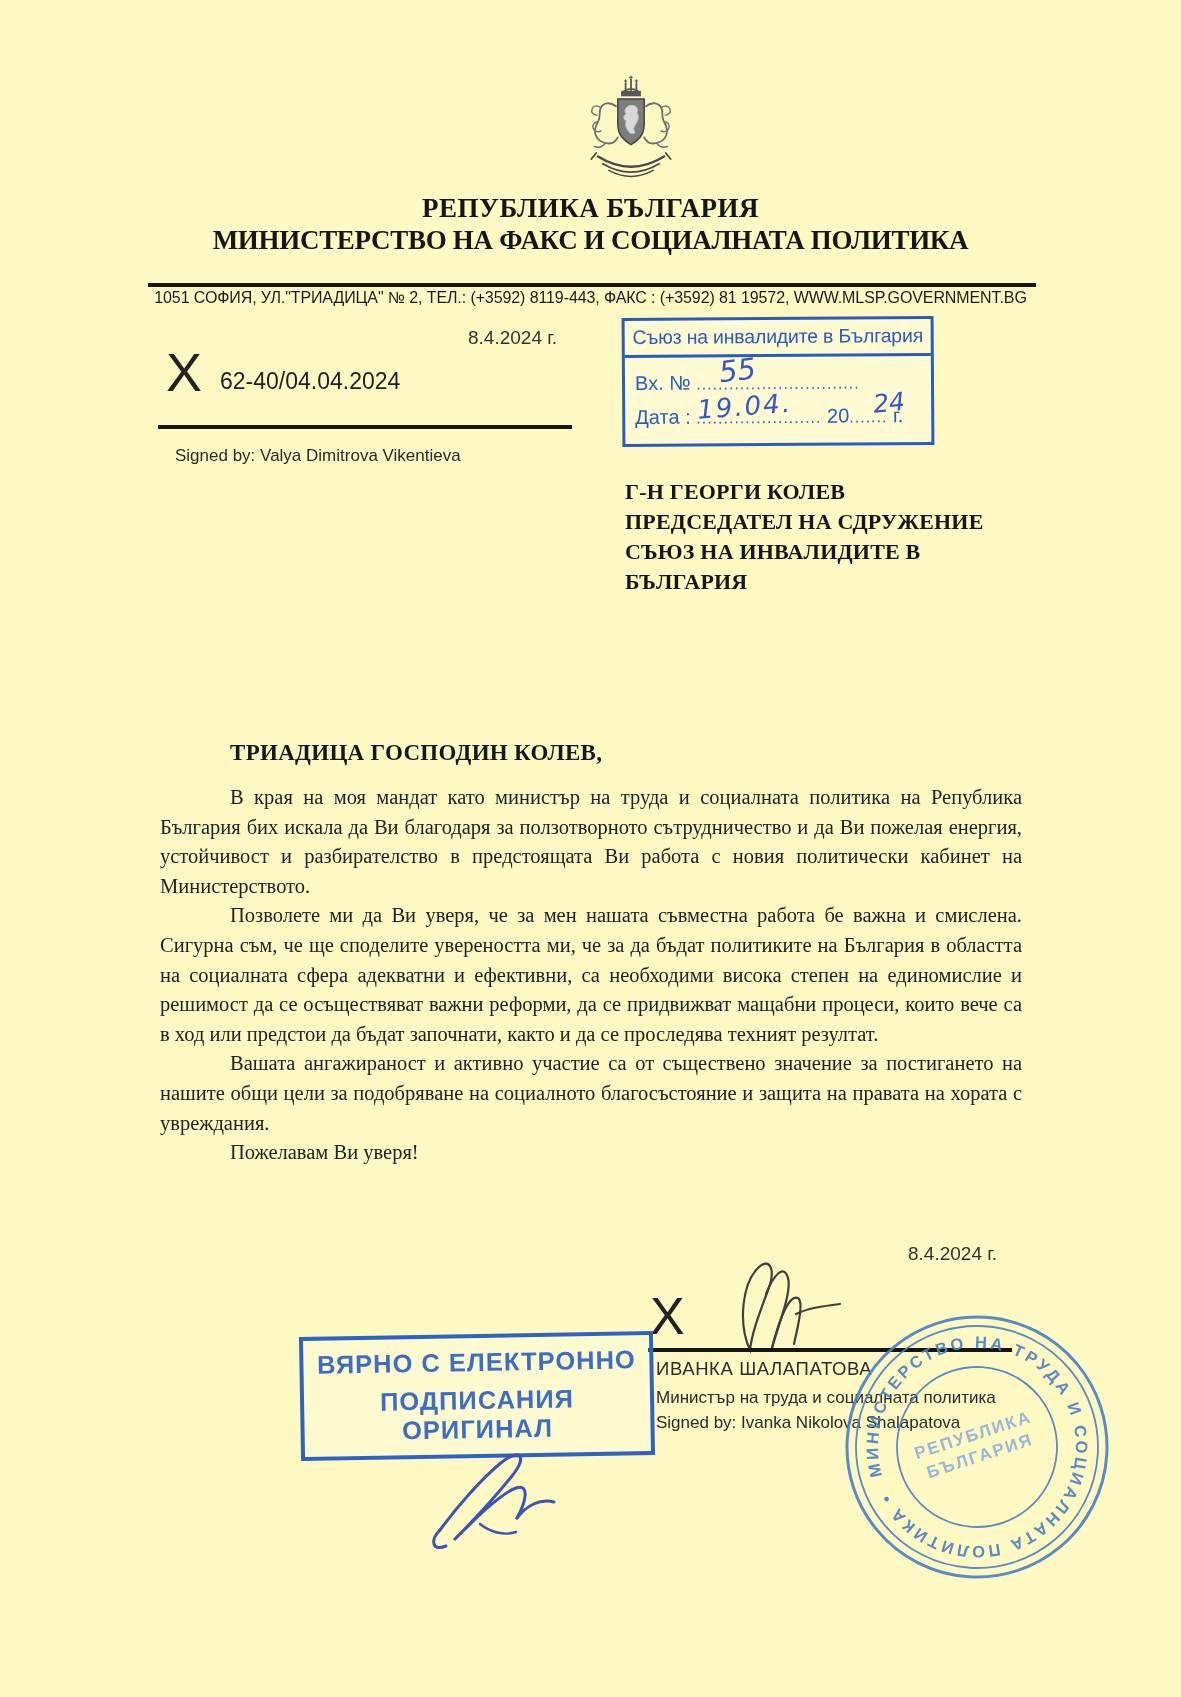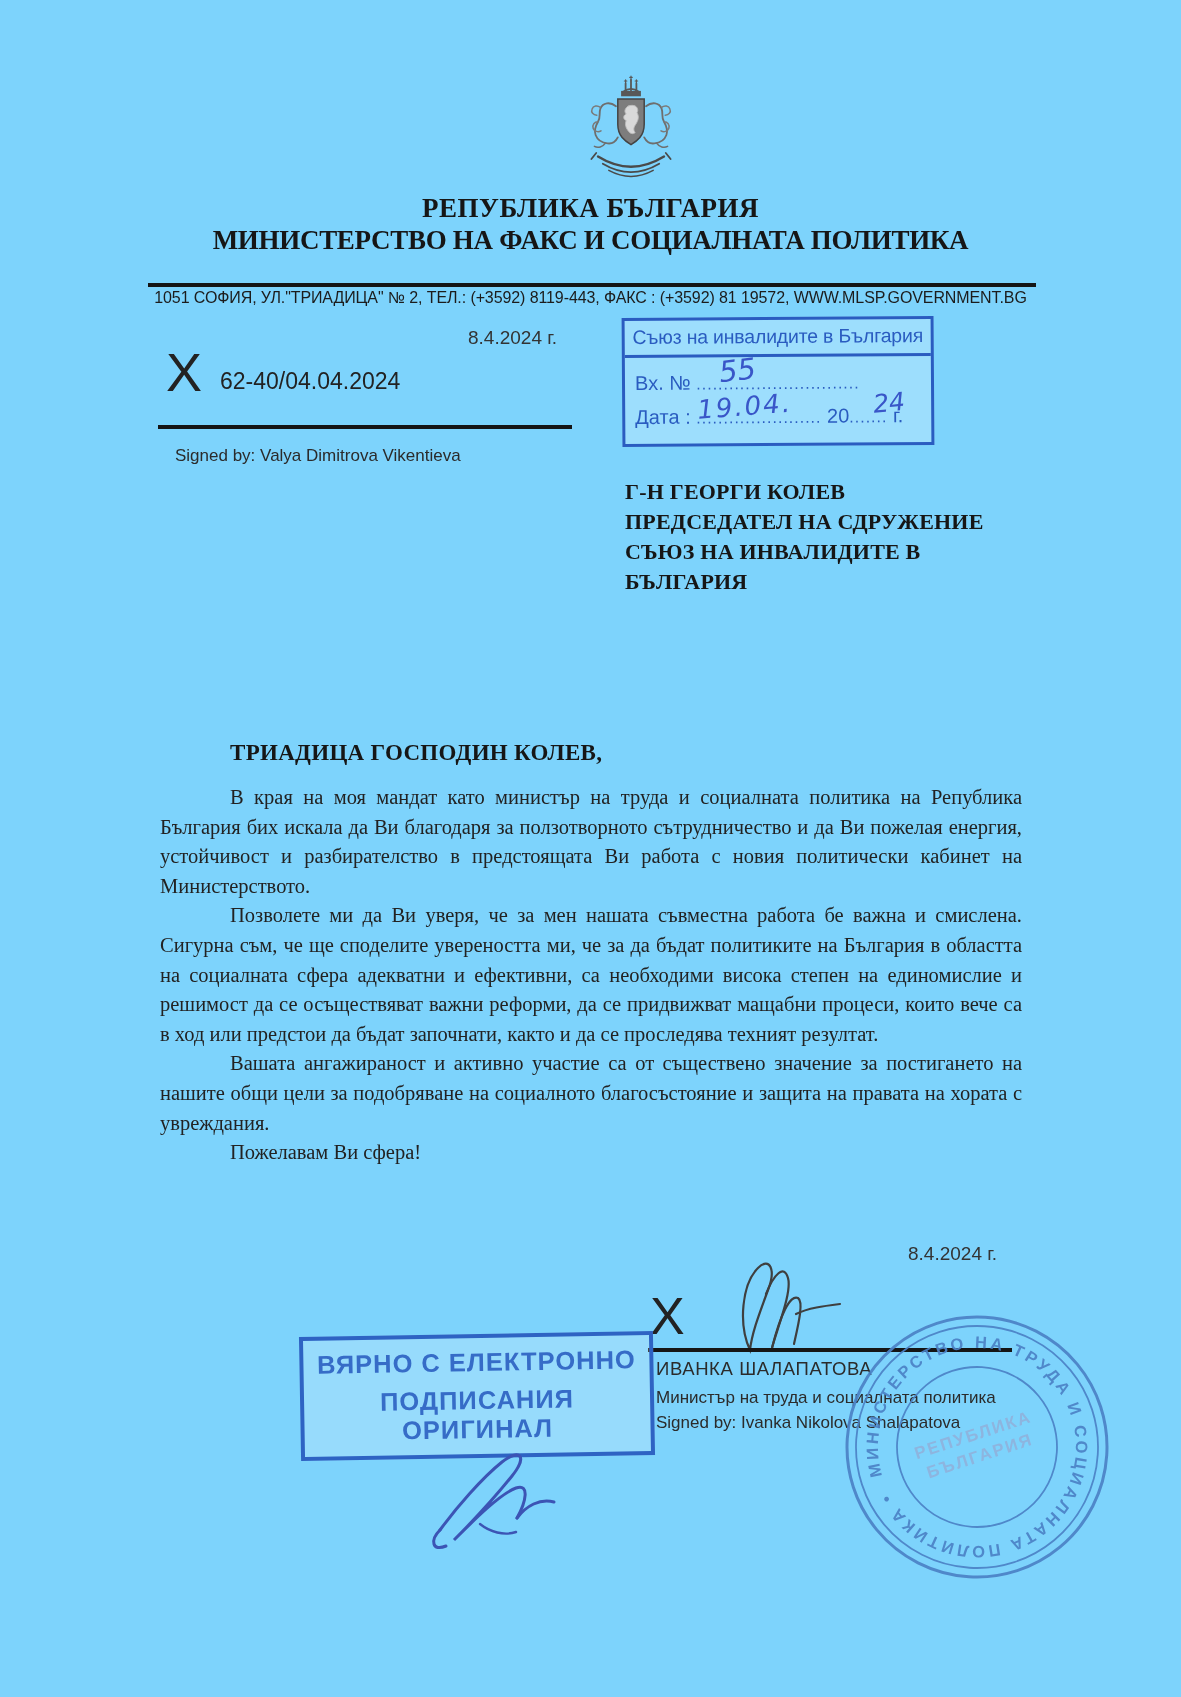--- a/index.html
+++ b/index.html
@@ -1,18 +1,18 @@
 <!DOCTYPE html>
 <html lang="bg"><head>
 <meta charset="utf-8">
 <style>
   html,body{margin:0;padding:0;background:#e8e8e8;}
   .page{
     position:relative;width:1181px;height:1697px;margin:0 auto;
-    background:#7dd3fc;overflow:hidden;
+    background:#fef9c3;overflow:hidden;
     font-family:"Liberation Serif", serif;color:#1d1d1d;
   }
   .abs{position:absolute;}
   
   .hdr-center{left:0;width:1181px;text-align:center;}
   .republic{top:193px;font-size:27px;font-weight:bold;letter-spacing:.5px;color:#161616;}
   .ministry{top:225px;font-size:27px;font-weight:bold;letter-spacing:-.3px;color:#161616;}
   .certline{top:258px;font-size:20px;font-style:italic;font-weight:bold;letter-spacing:.2px;color:#222;}
   .hdr-rule{left:148px;top:283px;width:888px;height:4px;background:#151515;}
   .contact{top:289px;font-size:16px;font-family:"Liberation Sans",sans-serif;letter-spacing:-0.1px;color:#1c1c1c;}
@@ -134,21 +134,21 @@
     <div>ПРЕДСЕДАТЕЛ НА СДРУЖЕНИЕ</div>
     <div>СЪЮЗ НА ИНВАЛИДИТЕ В</div>
     <div>БЪЛГАРИЯ</div>
   </div>
 
   <div class="abs body-block">
     <p class="salutation">ТРИАДИЦА ГОСПОДИН КОЛЕВ,</p>
     <p class="para">В края на моя мандат като министър на труда и социалната политика на Република България бих искала да Ви благодаря за ползотворното сътрудничество и да Ви пожелая енергия, устойчивост и разбирателство в предстоящата Ви работа с новия политически кабинет на Министерството.</p>
     <p class="para">Позволете ми да Ви уверя, че за мен нашата съвместна работа бе важна и смислена. Сигурна съм, че ще споделите увереността ми, че за да бъдат политиките на България в областта на социалната сфера адекватни и ефективни, са необходими висока степен на единомислие и решимост да се осъществяват важни реформи, да се придвижват мащабни процеси, които вече са в ход или предстои да бъдат започнати, както и да се проследява техният резултат.</p>
     <p class="para">Вашата ангажираност и активно участие са от съществено значение за постигането на нашите общи цели за подобряване на социалното благосъстояние и защита на правата на хората с увреждания.</p>
-    <p class="closing">Пожелавам Ви сфера!</p>
+    <p class="closing">Пожелавам Ви уверя!</p>
   </div>
 
   <div class="abs date-bottom">8.4.2024 г.</div>
   <div class="abs x-bottom">X</div>
 
   <svg class="abs sig-black" width="140" height="100" viewBox="0 0 140 100">
     <g fill="none" stroke="#3f3f3f" stroke-width="2.2" stroke-linecap="round">
       <path d="M34,92 C22,66 26,26 42,10 C54,-2 60,12 52,32 C44,54 36,74 34,92 Z"></path>
       <path d="M50,36 C58,16 68,6 72,20 C76,34 62,68 56,90"></path>
       <path d="M56,90 C64,58 74,36 82,40 C88,44 82,68 78,86"></path>

